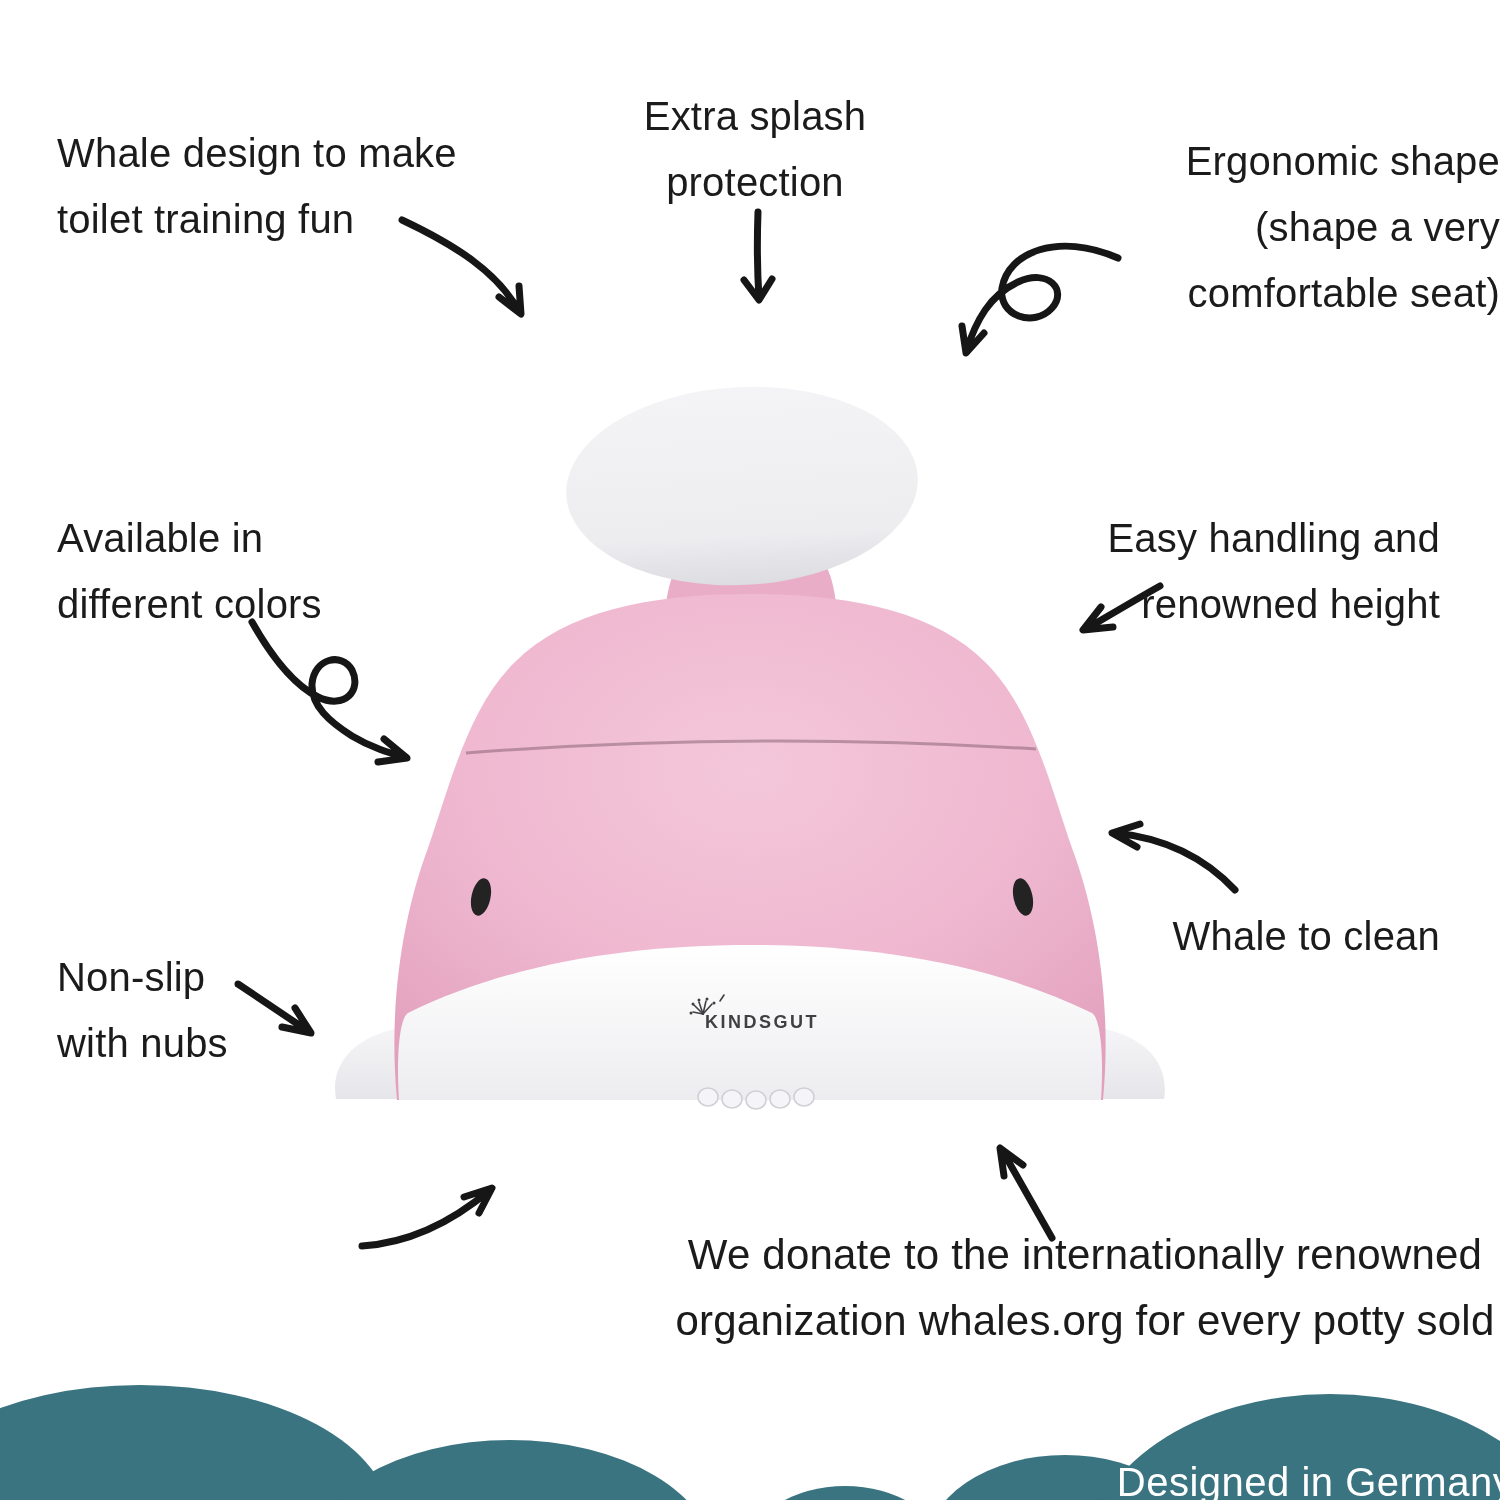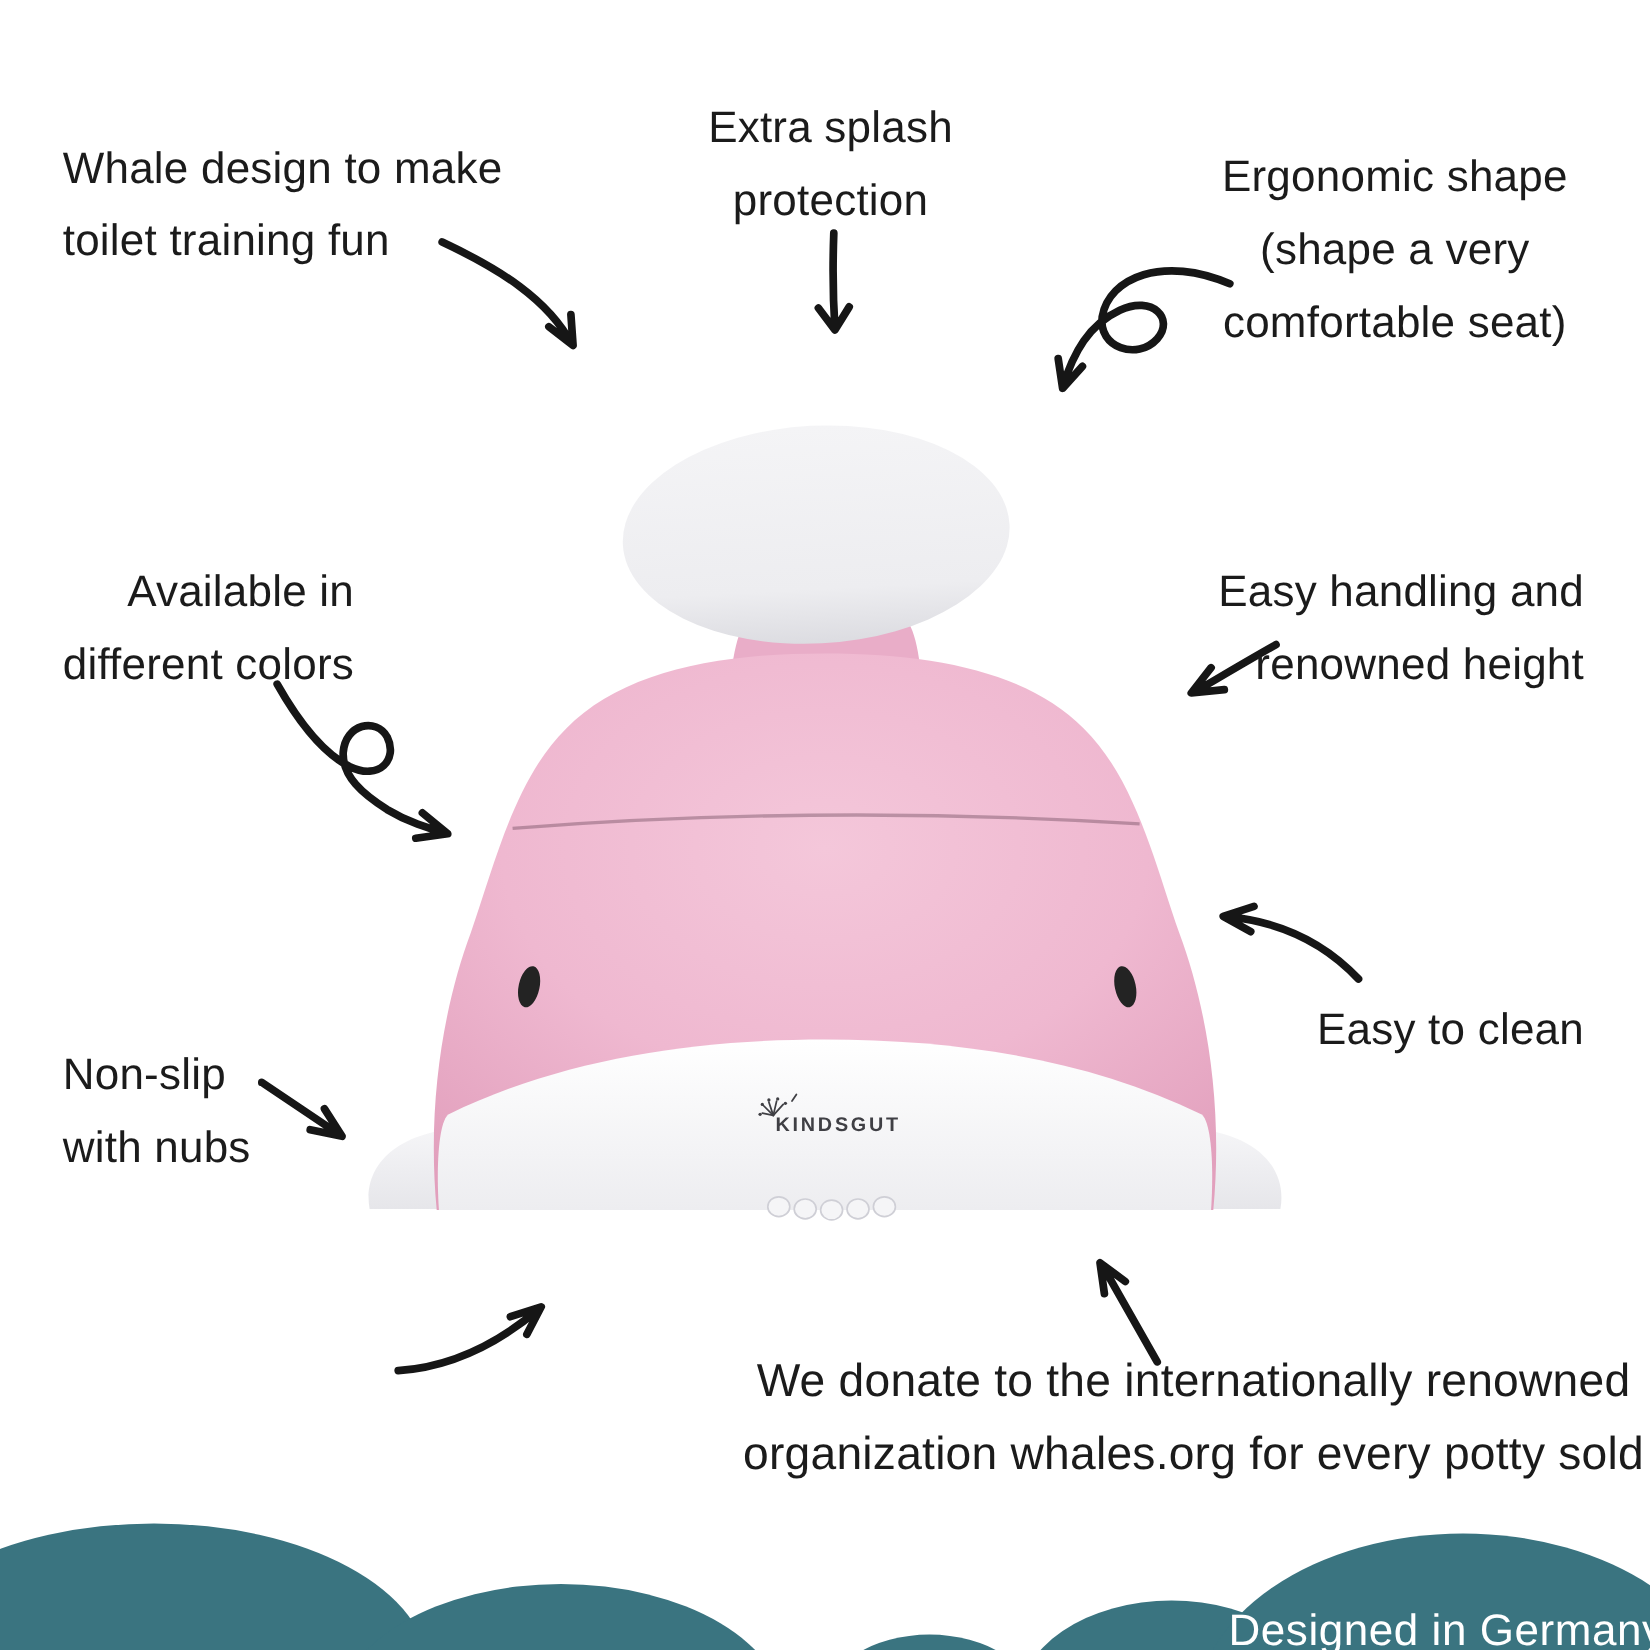--- a/index.html
+++ b/index.html
@@ -122,38 +122,38 @@
   <div class="note align-center" style="left:560px;top:83px;width:390px;">
     <span>Extra splash</span>
     <span>protection</span>
   </div>
 
   <div class="note align-left" style="left:57px;top:120px;">
     <span>Whale design to make</span>
     <span>toilet training fun</span>
   </div>
 
-  <div class="note align-right" style="left:1068px;top:128px;width:400px;text-align:center;">
+  <div class="note align-right" style="left:1100px;top:128px;width:400px;">
     <span>Ergonomic shape</span>
     <span>(shape a very</span>
     <span>comfortable seat)</span>
   </div>
 
-  <div class="note align-left" style="left:57px;top:505px;text-align:right;">
+  <div class="note align-left" style="left:57px;top:505px;">
     <span>Available in</span>
     <span>different colors</span>
   </div>
 
   <div class="note align-right" style="left:1040px;top:505px;width:400px;">
     <span>Easy handling and</span>
     <span>renowned height</span>
   </div>
 
   <div class="note align-right" style="left:1100px;top:903px;width:340px;">
-    <span>Easy to clean</span>
+    <span>Whale to clean</span>
   </div>
 
   <div class="note align-left" style="left:57px;top:944px;">
     <span>Non-slip</span>
     <span>with nubs</span>
   </div>
 
   <div class="note align-left" style="left:60px;top:1220px;">
   </div>
 

